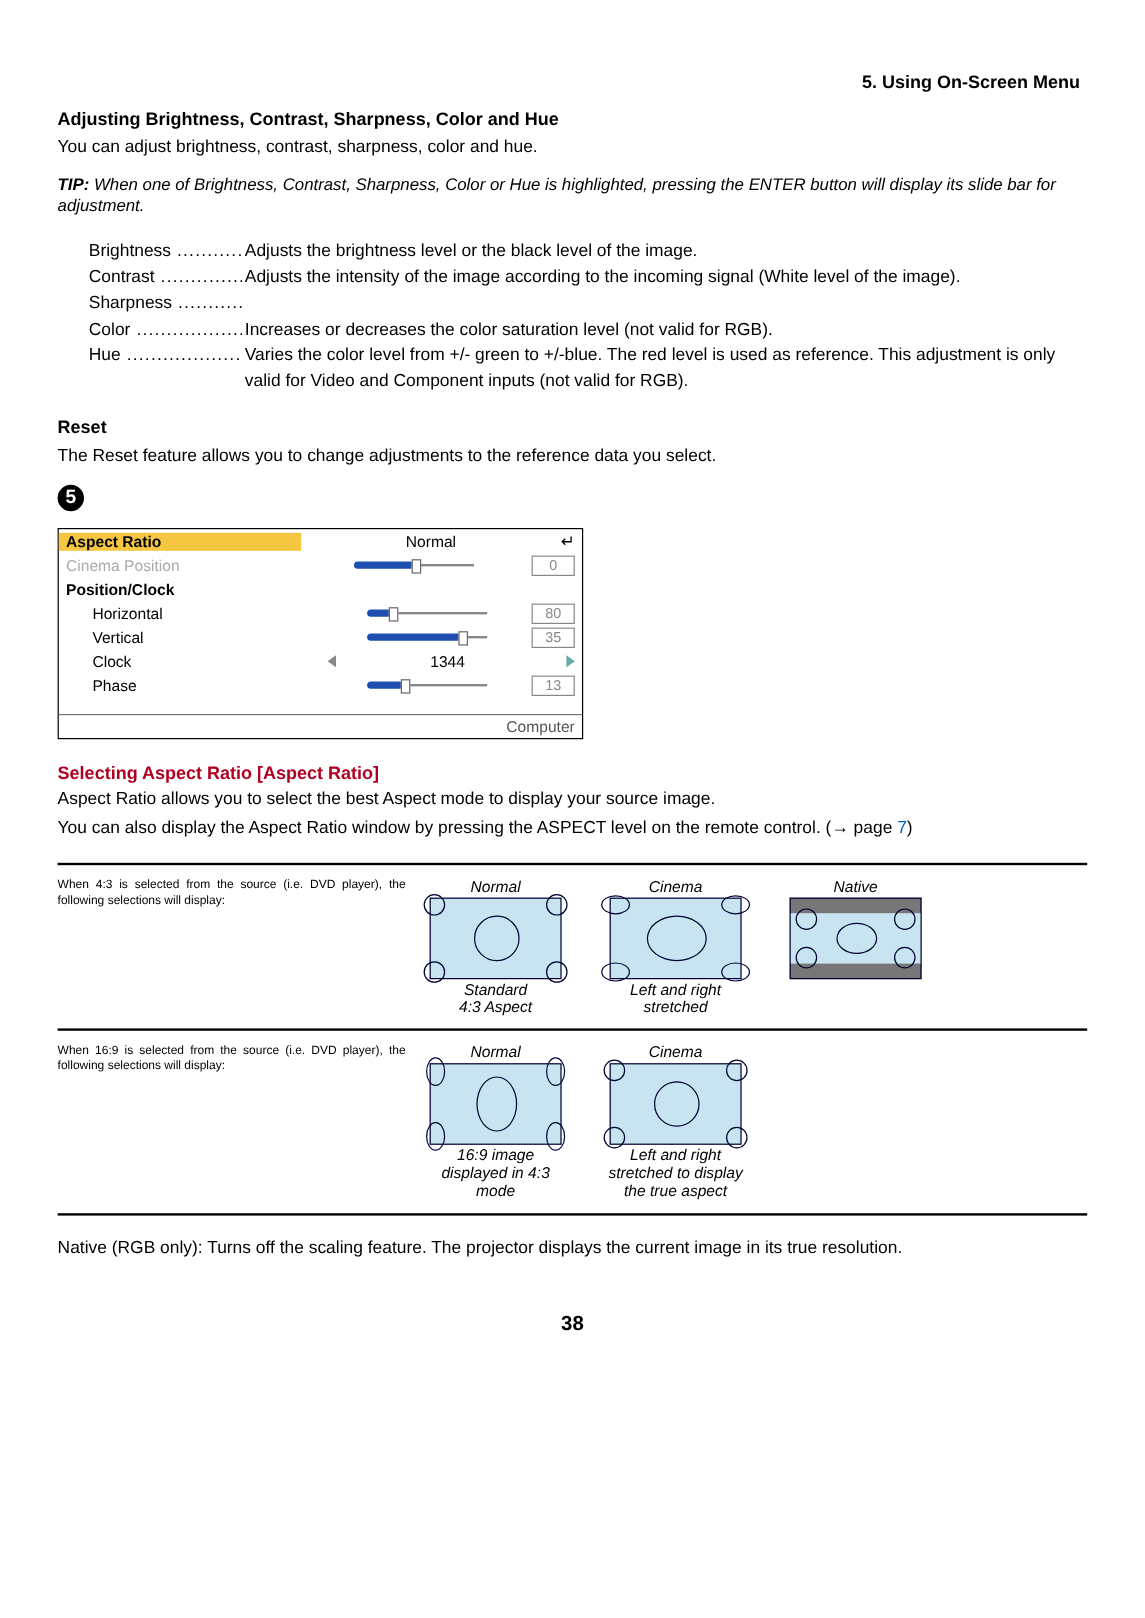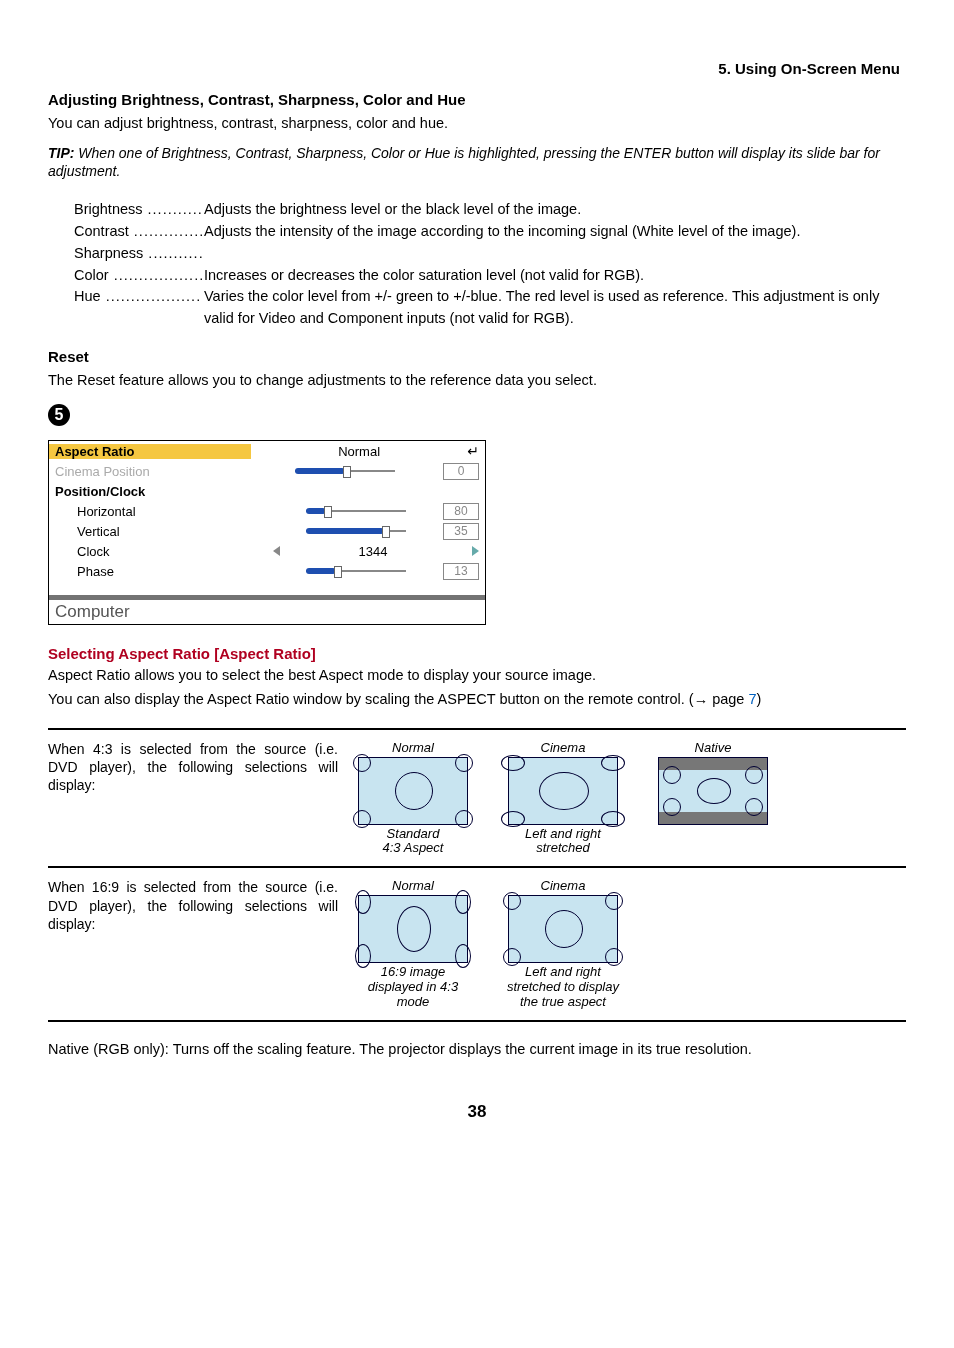--- a/index.html
+++ b/index.html
@@ -119,39 +119,40 @@
     width:34px;height:15px;border:1px solid #888;color:#888;
     display:flex;align-items:center;justify-content:center;font-size:12px;
     margin-left:4px;
   }
   .osd-center { flex:1;text-align:center;font-weight:400; }
   .enter-glyph{ font-size:14px;margin-left:auto; }
   .tri { width:0;height:0;border-top:5px solid transparent;border-bottom:5px solid transparent; }
   .tri.left{ border-right:7px solid #888;margin-right:auto; }
   .tri.right{ border-left:7px solid #6aa; margin-left:6px;}
   .osd-footer{
-    border-top:5px solid #737373;
+    border-top:1px solid #737373;
     padding:2px 6px;
     color:#555;
-    font-size:17px;
+    font-size:13px;
+    text-align:right;
   }
   .sub-red {
     font-weight:900;color:#b00020;font-size:15px;margin:6px 0 4px 0;
   }
   .pagelink { color:#0060c0; }
   
   .ar-section { margin-top: 18px; }
   .ar-divider { height:2px;background:#000;margin:4px 0; }
   .ar-row {
     display:flex;
     padding:6px 0;
   }
   .ar-text{
     width:290px;flex:0 0 290px;
-    font-size:14px;line-height:1.3;
+    font-size:10px;line-height:1.3;
     text-align:justify;
   }
   .ar-cell{
     width:150px;flex:0 0 150px;
     display:flex;flex-direction:column;align-items:center;
     font-style:italic;font-size:13px;
   }
   .ar-cap-top{ margin-bottom:2px;font-style:italic; }
   .ar-cap-bot{ margin-top:2px;font-style:italic;text-align:center;line-height:1.15; }
   .thumb-box{
@@ -285,21 +286,21 @@
         <div class="valbox">13</div>
       </div>
     </div>
     <div style="height:14px;"></div>
     <div class="osd-footer">Computer</div>
   </div>
 
   <div class="sub-red">Selecting Aspect Ratio [Aspect Ratio]</div>
   <div class="body-text" style="margin-bottom:2px;">Aspect Ratio allows you to select the best Aspect mode to display your source image.</div>
   <div class="body-text">
-    <span>You can also display the Aspect Ratio window by scaling the ASPECT button on the remote control. (</span><span>→</span>
+    <span>You can also display the Aspect Ratio window by pressing the ASPECT level on the remote control. (</span><span>→</span>
     <span>page </span><span class="pagelink">7</span><span>)</span>
   </div>
 
   <div class="ar-section">
     <div class="ar-divider"></div>
 
     <div class="ar-row">
       <div class="ar-text">When 4:3 is selected from the source (i.e. DVD player), the following selections will display:</div>
 
       <div class="ar-cell">

